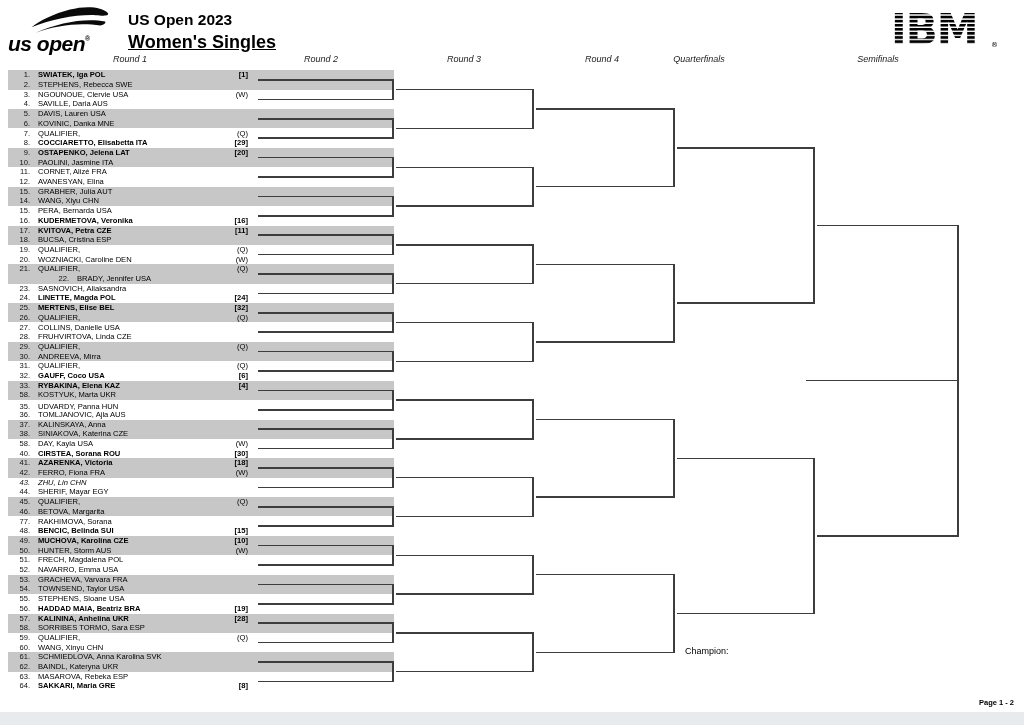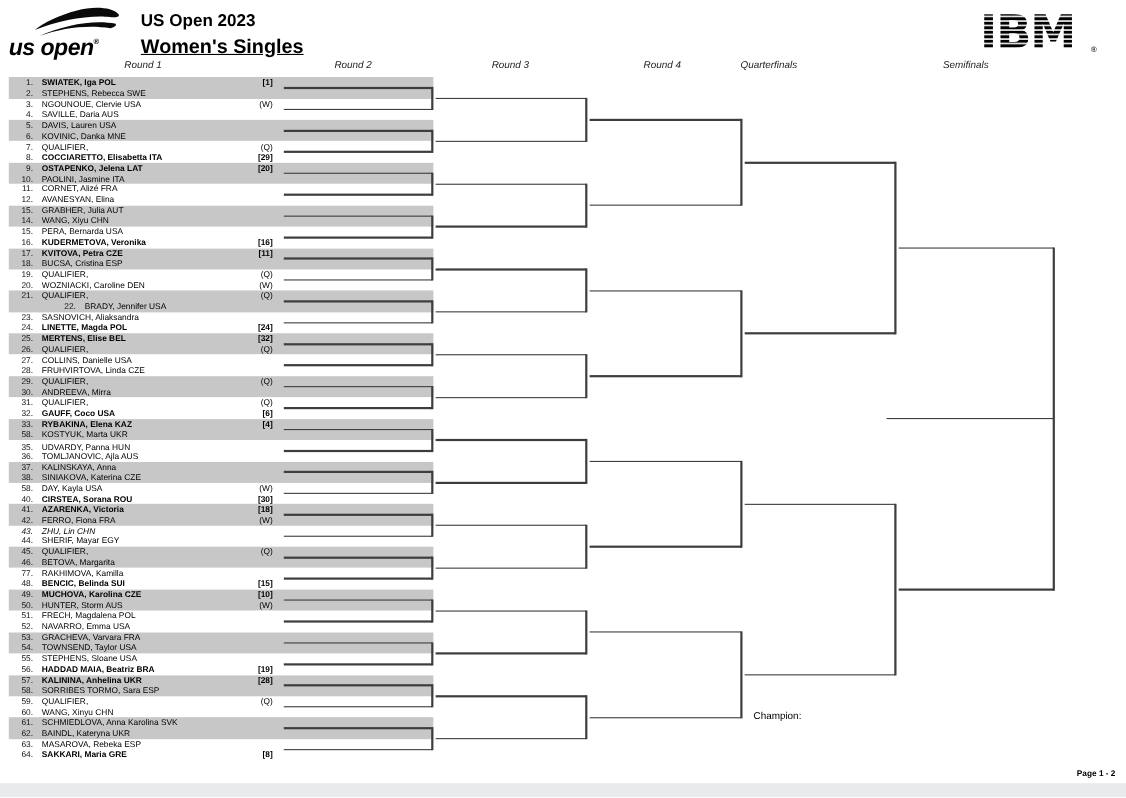--- a/index.html
+++ b/index.html
@@ -316,21 +316,21 @@
     <span class="pname">QUALIFIER,</span>
     <span class="tag">(Q)</span>
   </div>
       <div class="row" style="top: 506.8px;">
     <span class="num">46.</span>
     <span class="pname">BETOVA, Margarita</span>
     <span class="tag"></span>
   </div>
       <div class="row" style="top: 516.5px;">
     <span class="num">77.</span>
-    <span class="pname">RAKHIMOVA, Kamilla</span>
+    <span class="pname">RAKHIMOVA, Sorana</span>
     <span class="tag"></span>
   </div>
       <div class="row bold" style="top: 526.2px;">
     <span class="num">48.</span>
     <span class="pname">BENCIC, Belinda SUI</span>
     <span class="tag">[15]</span>
   </div>
       <div class="row bold" style="top: 535.9px;">
     <span class="num">49.</span>
     <span class="pname">MUCHOVA, Karolina CZE</span>

